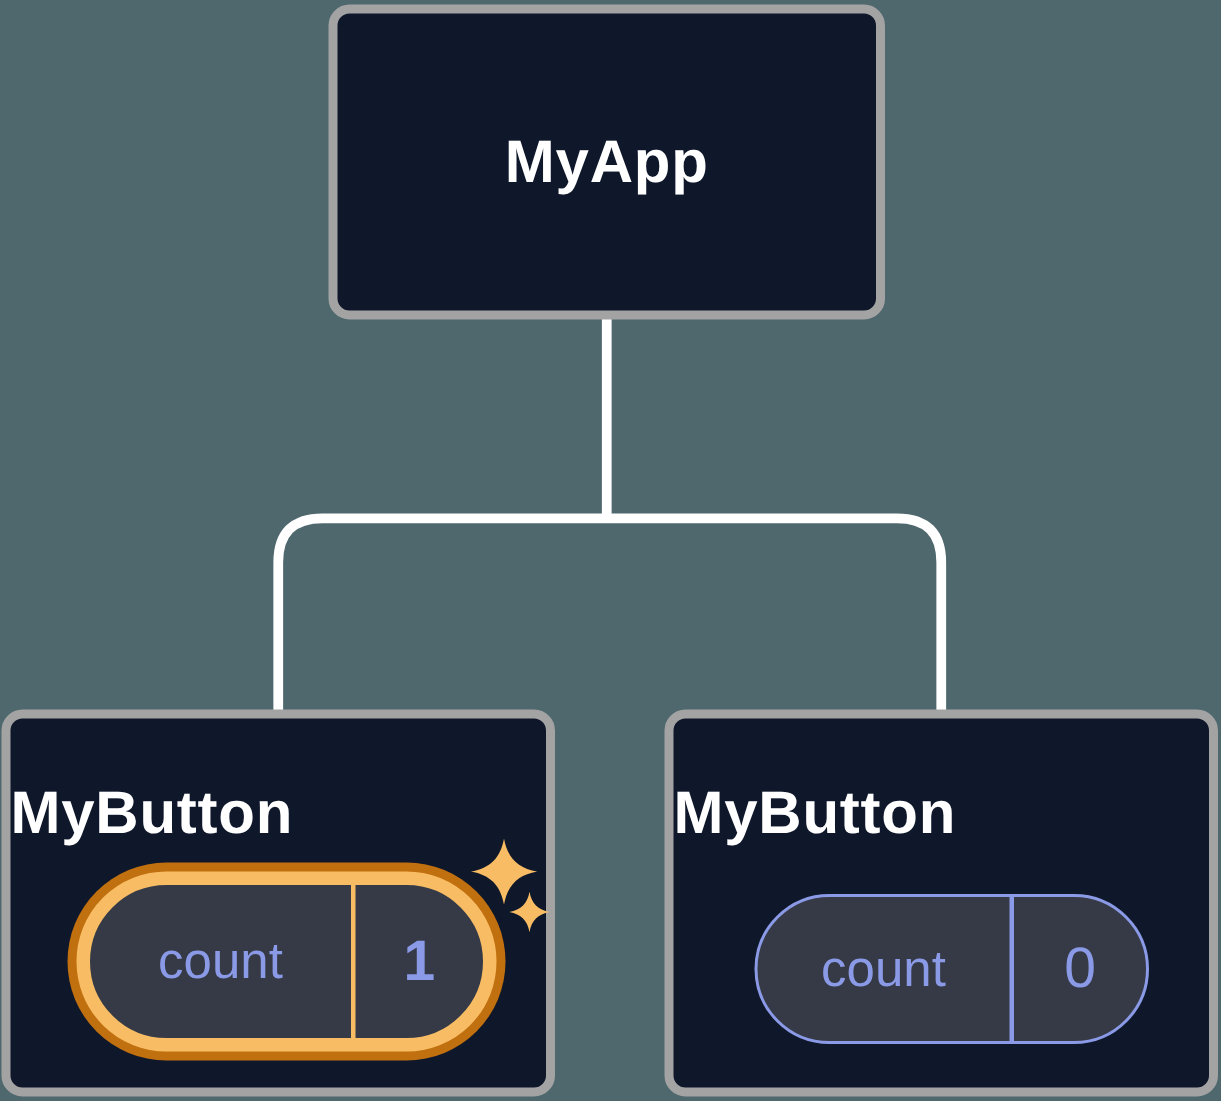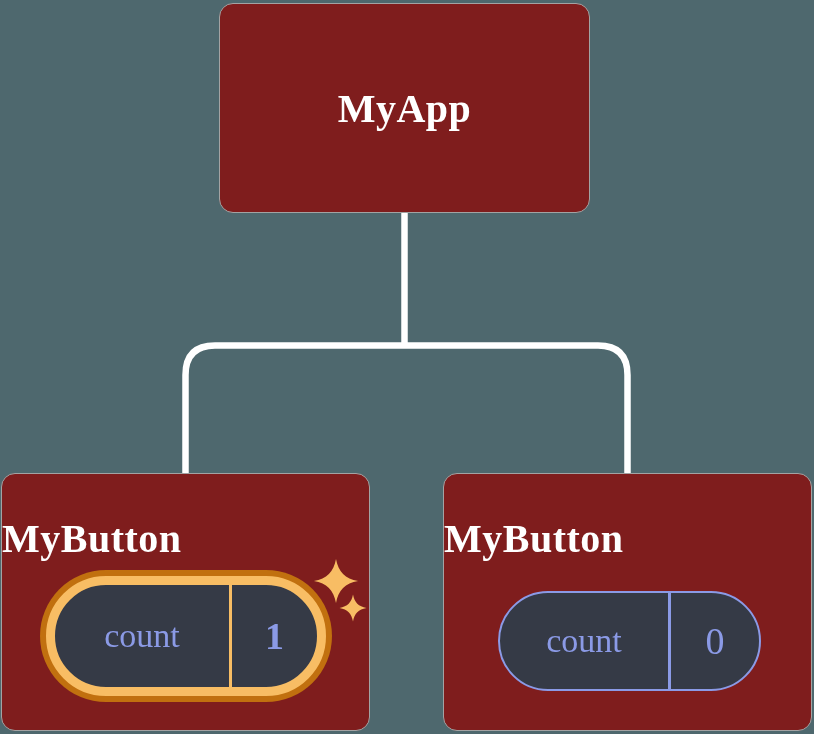--- a/index.html
+++ b/index.html
@@ -16,24 +16,23 @@
   }
   .connectors, .sparkles {
     position: absolute;
     left: 0; top: 0;
     width: 814px; height: 734px;
     pointer-events: none;
   }
   .node {
     position: absolute;
     box-sizing: border-box;
-    background: #7f1d1d;
-    border: 1px solid #a3a3a3;
+    background: #0f172a;
+    border: 6px solid #a3a3a3;
     border-radius: 14px;
-    font-family: Liberation Serif, serif;
   }
   .node-root {
     left: 219px; top: 3px;
     width: 371px; height: 210px;
     display: flex;
     align-items: center;
     justify-content: center;
   }
   .node-child-left  { left: 1px;   top: 473px; width: 369px; height: 258px; }
   .node-child-right { left: 443px; top: 473px; width: 369px; height: 258px; }

